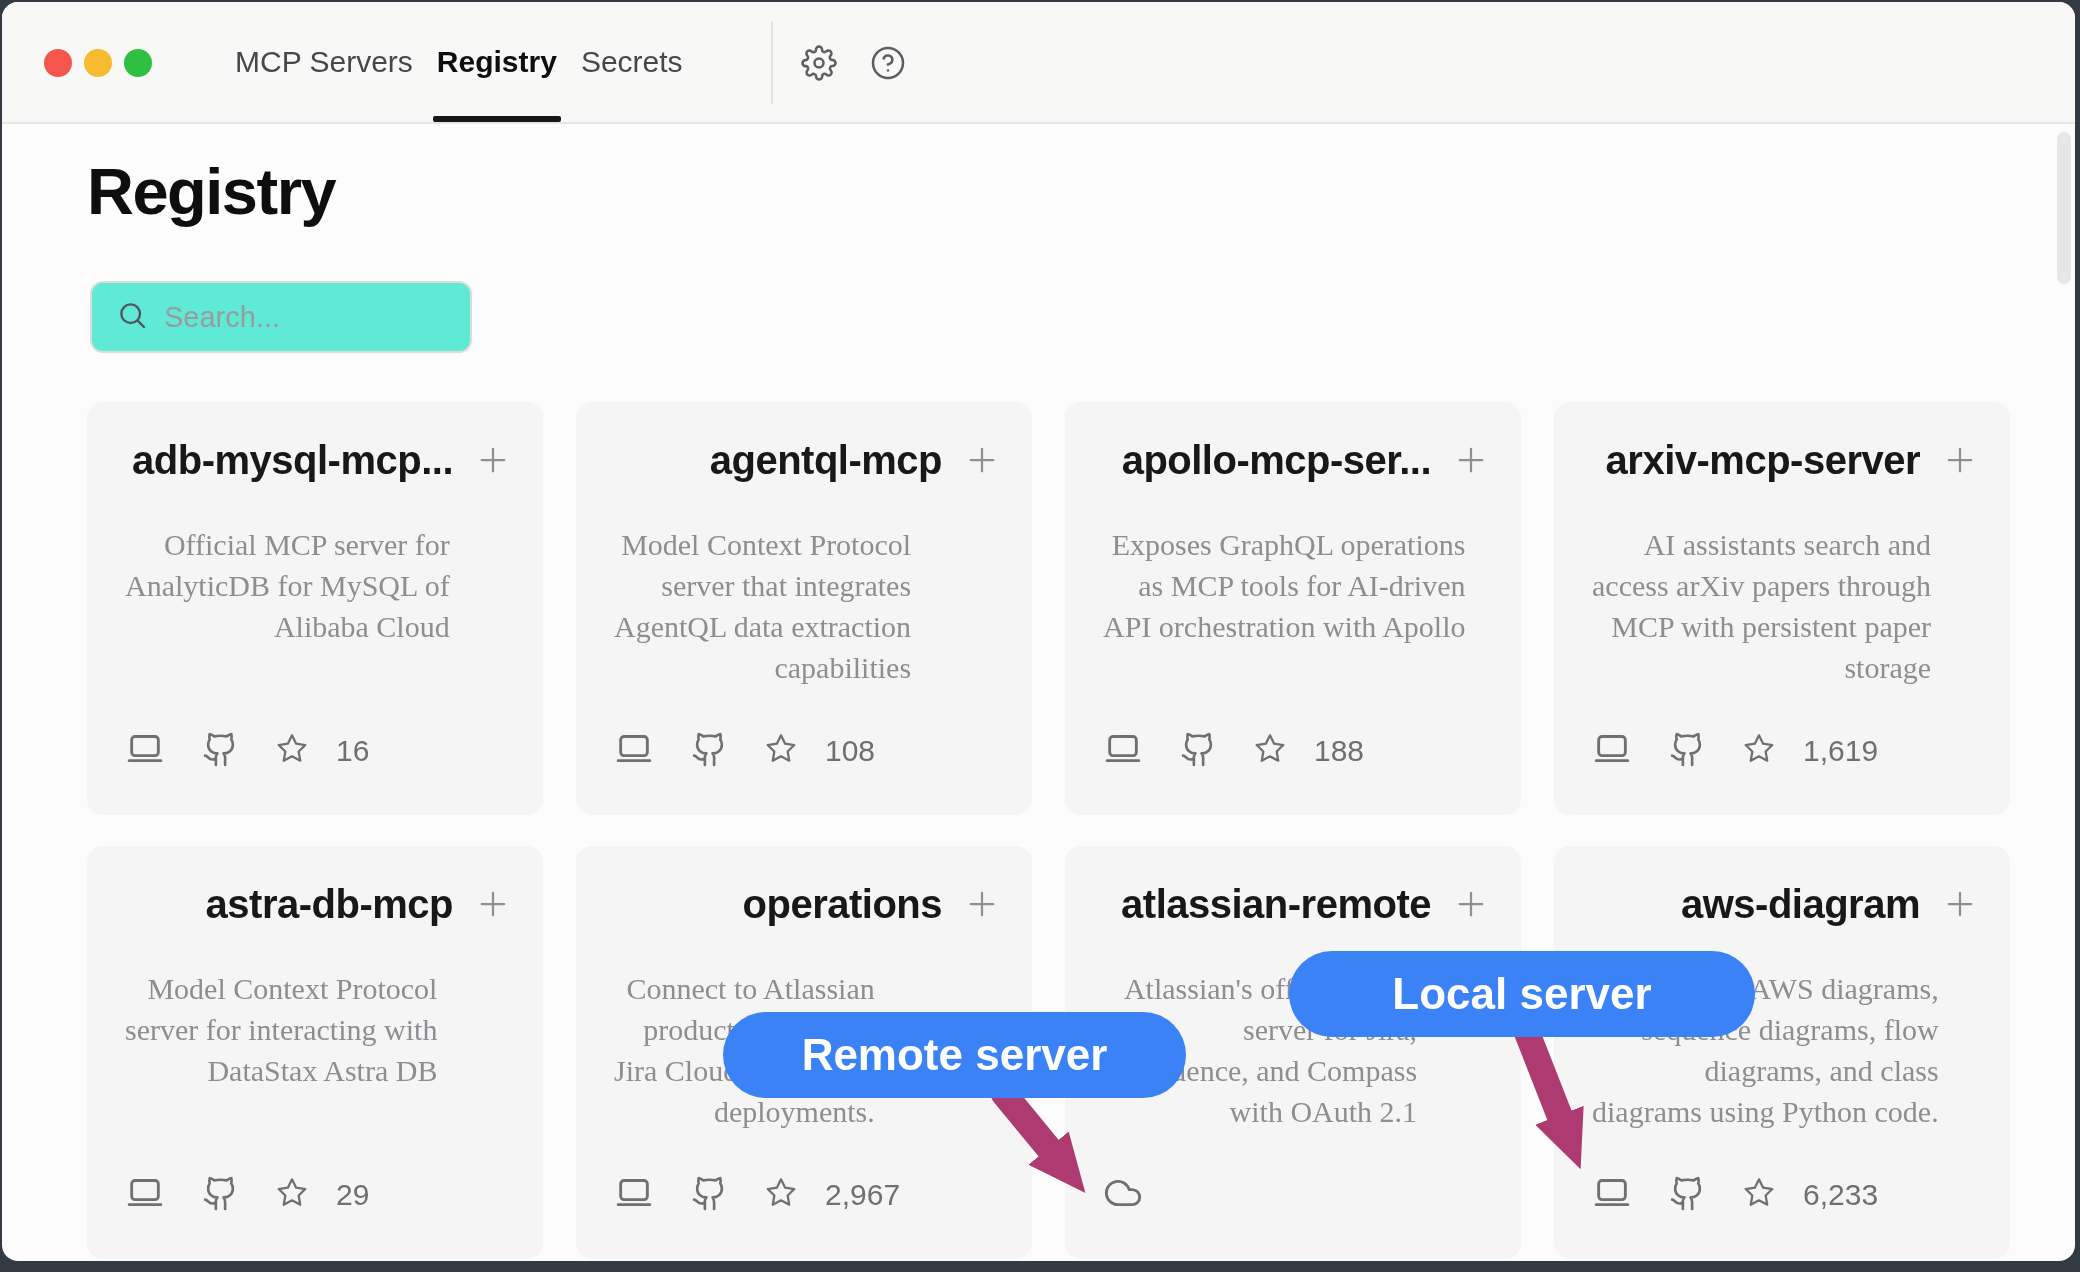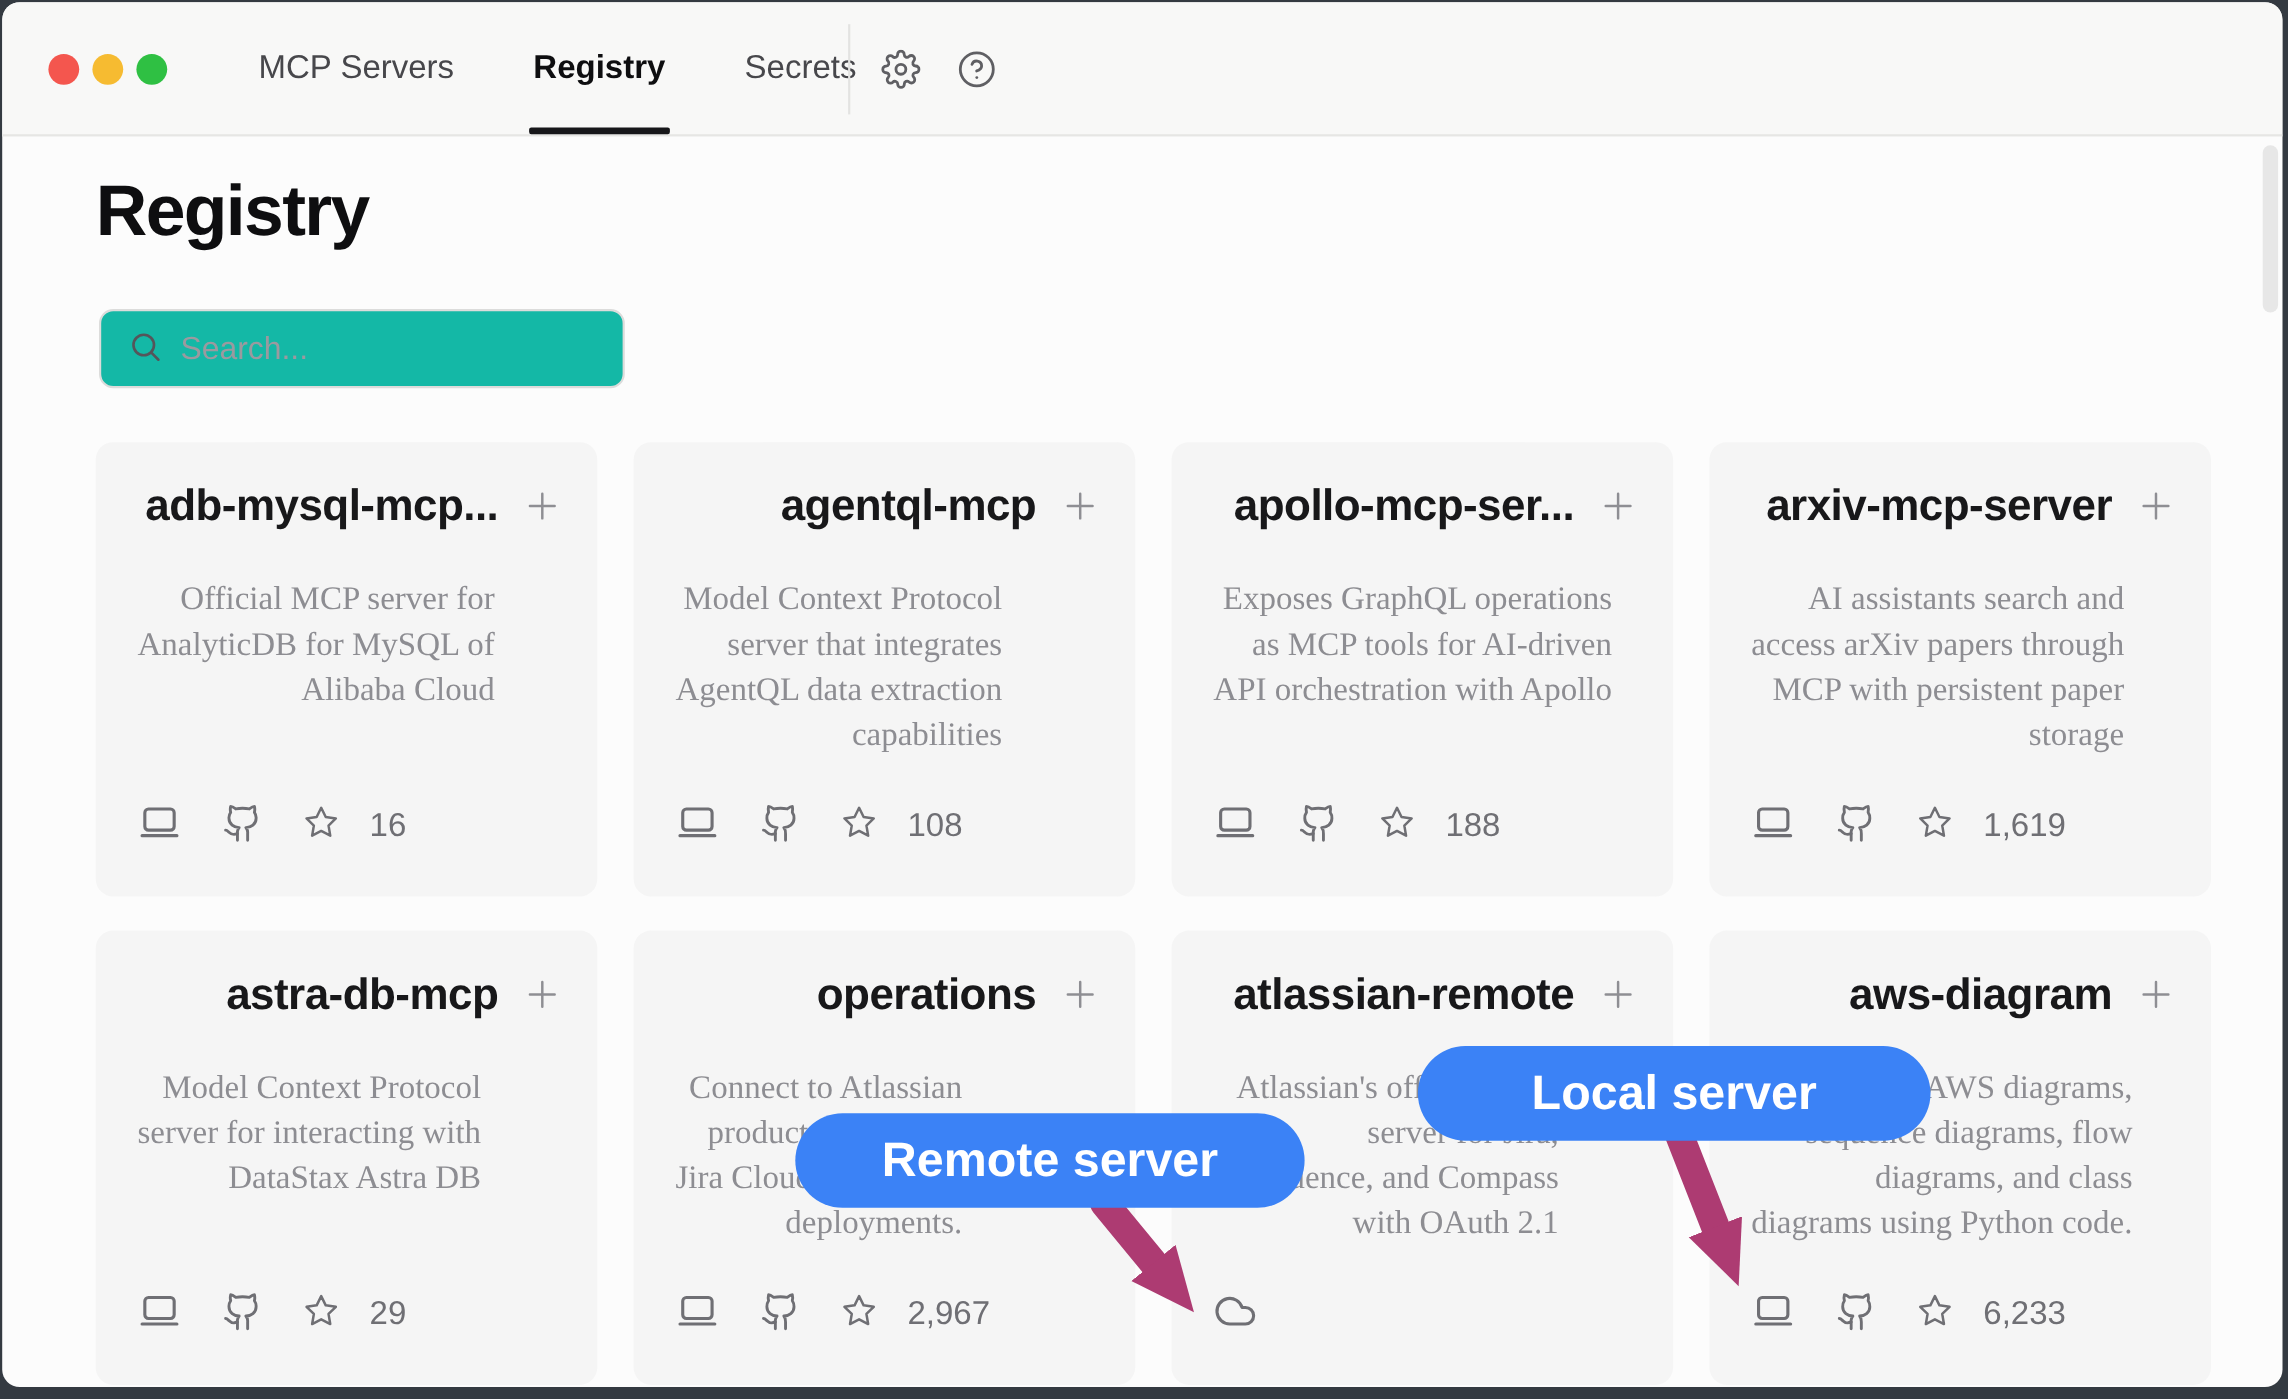--- a/index.html
+++ b/index.html
@@ -18,42 +18,42 @@
   .titlebar {
     position:absolute; left:0; top:0; right:0; height:122px;
     background:#f8f8f7; border-bottom:2px solid #e6e6e4;
   }
   .light { position:absolute; top:47px; width:28px; height:28px; border-radius:50%; }
   .light.red    { left:42px;  background:#f4564e; }
   .light.yellow { left:82px;  background:#f6bb31; }
   .light.green  { left:122px; background:#2fc043; }
   .tabs {
     position:absolute; left:233px; top:0; height:100%;
-    display:flex; gap:72px; align-items:stretch;
+    display:flex; gap:24px; align-items:stretch;
     font-size:30px; color:#47474b;
   }
   .tab { position:relative; display:flex; align-items:center; cursor:default; }
   .tab.active { font-weight:700; color:#0e0e10; }
   .tab.active::after {
     content:""; position:absolute; left:-4px; right:-4px; bottom:0;
     height:6px; background:#17171a; border-radius:2px;
   }
   .tb-divider { position:absolute; left:769px; top:20px; width:2px; height:82px; background:#e3e3e1; }
   .tb-btn { position:absolute; top:43px; width:36px; height:36px; color:#5f5f63; }
   .tb-btn svg { width:36px; height:36px; }
   #settings-btn { left:799px; }
   #help-btn { left:868px; }
   
   .page-title {
     position:absolute; left:85px; top:152px;
     font-size:65px; font-weight:700; color:#0e0e10; letter-spacing:-1.5px;
   }
   .searchbox {
-    position:absolute; left:88px; top:279px; width:478px; height:72px;
-    background:#14b8a6; border:2px solid #dcdcdb; border-radius:13px;
+    position:absolute; left:88px; top:279px; width:382px; height:72px;
+    background:#5eead4; border:2px solid #dcdcdb; border-radius:13px;
     display:flex; align-items:center;
   }
   .searchbox svg { width:32px; height:32px; margin-left:24px; color:#55555a; flex:0 0 auto; }
   .searchbox input {
     border:none; outline:none; background:transparent;
     font-family:"Liberation Sans", sans-serif;
     font-size:29px; color:#3a3a3e; margin-left:16px; width:370px;
   }
   .searchbox input::placeholder { color:#9a9a9f; }
   

